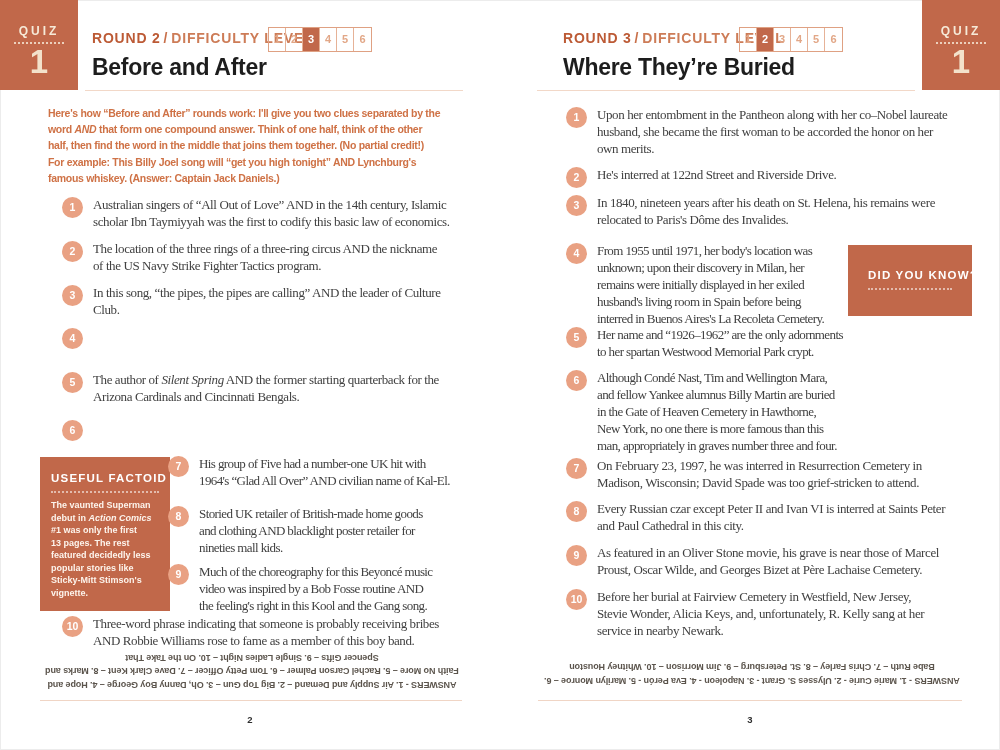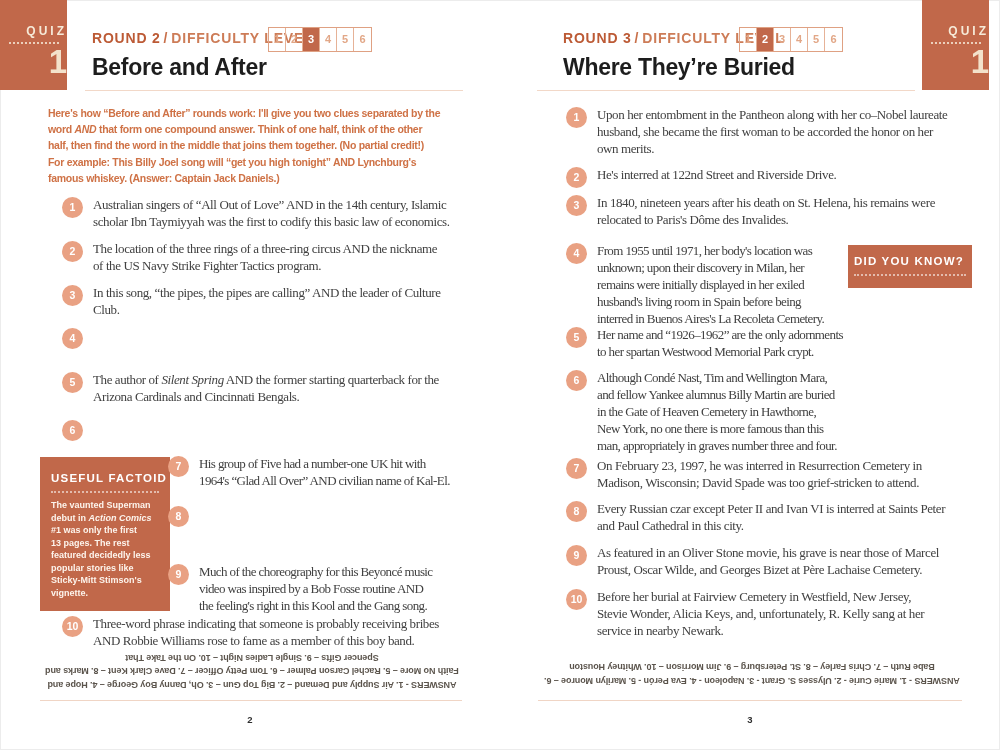--- a/index.html
+++ b/index.html
@@ -2,21 +2,21 @@
 <html><head>
 <meta charset="utf-8">
 <style>
   * { margin:0; padding:0; box-sizing:border-box; }
   body { width:1000px; height:750px; background:#fff; font-family:"Liberation Sans", sans-serif; position:relative; overflow:hidden; }
   .spread { position:absolute; inset:0; background:#fff; box-shadow: inset 0 0 0 1px #ececec; }
   .page { position:absolute; top:0; width:500px; height:750px; }
   .page.left { left:0; } .page.right { left:500px; }
 
   
-  .quiz-tab { position:absolute; top:0; width:67px; height:90px; background:#c1684a; color:#f6ead8; text-align:right; }
+  .quiz-tab { position:absolute; top:0; width:78px; height:90px; background:#c1684a; color:#f6ead8; text-align:center; }
   .quiz-tab .qz { display:block; margin-top:24px; font-size:12px; font-weight:bold; letter-spacing:3px; }
   .quiz-tab .dots { display:block; width:50px; margin:4px auto 0; border-top:2px dotted rgba(246,234,216,.8); }
   .quiz-tab .num { display:block; margin-top:1px; font-size:33px; font-weight:bold; color:#f3e2cb; line-height:1; }
 
   .round-line { position:absolute; top:30px; font-size:14px; font-weight:bold; letter-spacing:.8px; white-space:nowrap; }
   .round-line .rl { color:#bc5a35; }
   .round-line .sep { color:#c86f49; padding:0 3px; }
   .round-line .dl { color:#cd7c57; }
 
   .diff-boxes { position:absolute; top:27px; display:flex; border:1px solid #dfa183; }
@@ -119,20 +119,23 @@
 vignette.</p>
     </aside>
 
     <div class="q narrow" style="top:455px;left:168px;width:296px">
       <span class="qnum">7</span>
       <p class="qtext">His group of Five had a number-one UK hit with
 1964's “Glad All Over” AND civilian name of Kal-El.</p>
     </div>
     <div class="q narrow" style="top:505px;left:168px;width:296px">
       <span class="qnum">8</span>
+      <p class="qtext">Storied UK retailer of British-made home goods
+and clothing AND blacklight poster retailer for
+nineties mall kids.</p>
     </div>
     <div class="q narrow" style="top:563px;left:168px;width:296px">
       <span class="qnum">9</span>
       <p class="qtext">Much of the choreography for this Beyoncé music
 video was inspired by a Bob Fosse routine AND
 the feeling's right in this Kool and the Gang song.</p>
     </div>
     <div class="q" style="top:615px;left:62px;width:402px">
       <span class="qnum">10</span>
       <p class="qtext">Three-word phrase indicating that someone is probably receiving bribes
@@ -186,21 +189,21 @@
     </div>
     <div class="q narrow" style="top:242px;left:66px;width:290px">
       <span class="qnum">4</span>
       <p class="qtext">From 1955 until 1971, her body's location was
 unknown; upon their discovery in Milan, her
 remains were initially displayed in her exiled
 husband's living room in Spain before being
 interred in Buenos Aires's La Recoleta Cemetery.</p>
     </div>
 
-    <aside class="fact-box" style="left:348px;top:245px;width:124px;padding:6px">
+    <aside class="fact-box" style="left:348px;top:245px;width:124px;padding:20px">
       <span class="ft">DID YOU KNOW?</span>
       <span class="fdots"></span>
     </aside>
 
     <div class="q narrow" style="top:326px;left:66px;width:290px">
       <span class="qnum">5</span>
       <p class="qtext">Her name and “1926–1962” are the only adornments
 to her spartan Westwood Memorial Park crypt.</p>
     </div>
     <div class="q narrow" style="top:369px;left:66px;width:290px">

